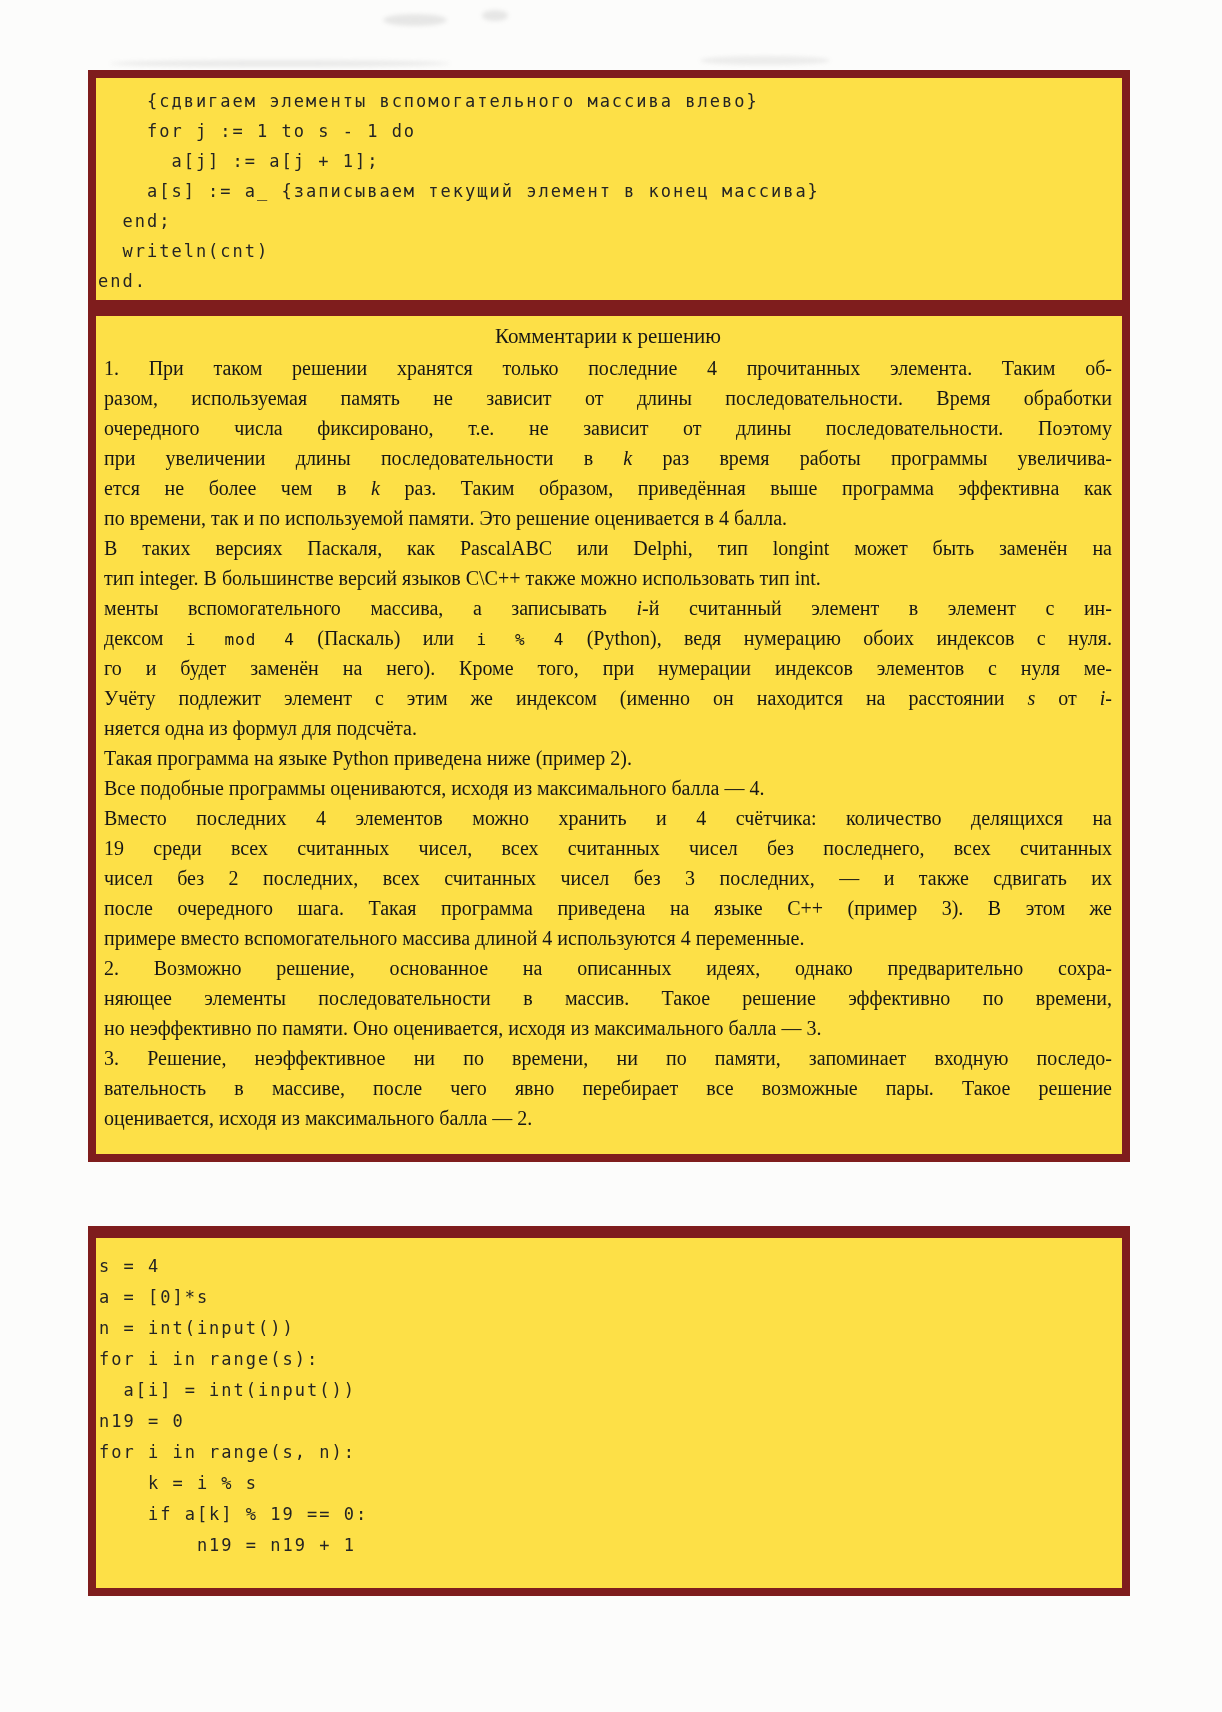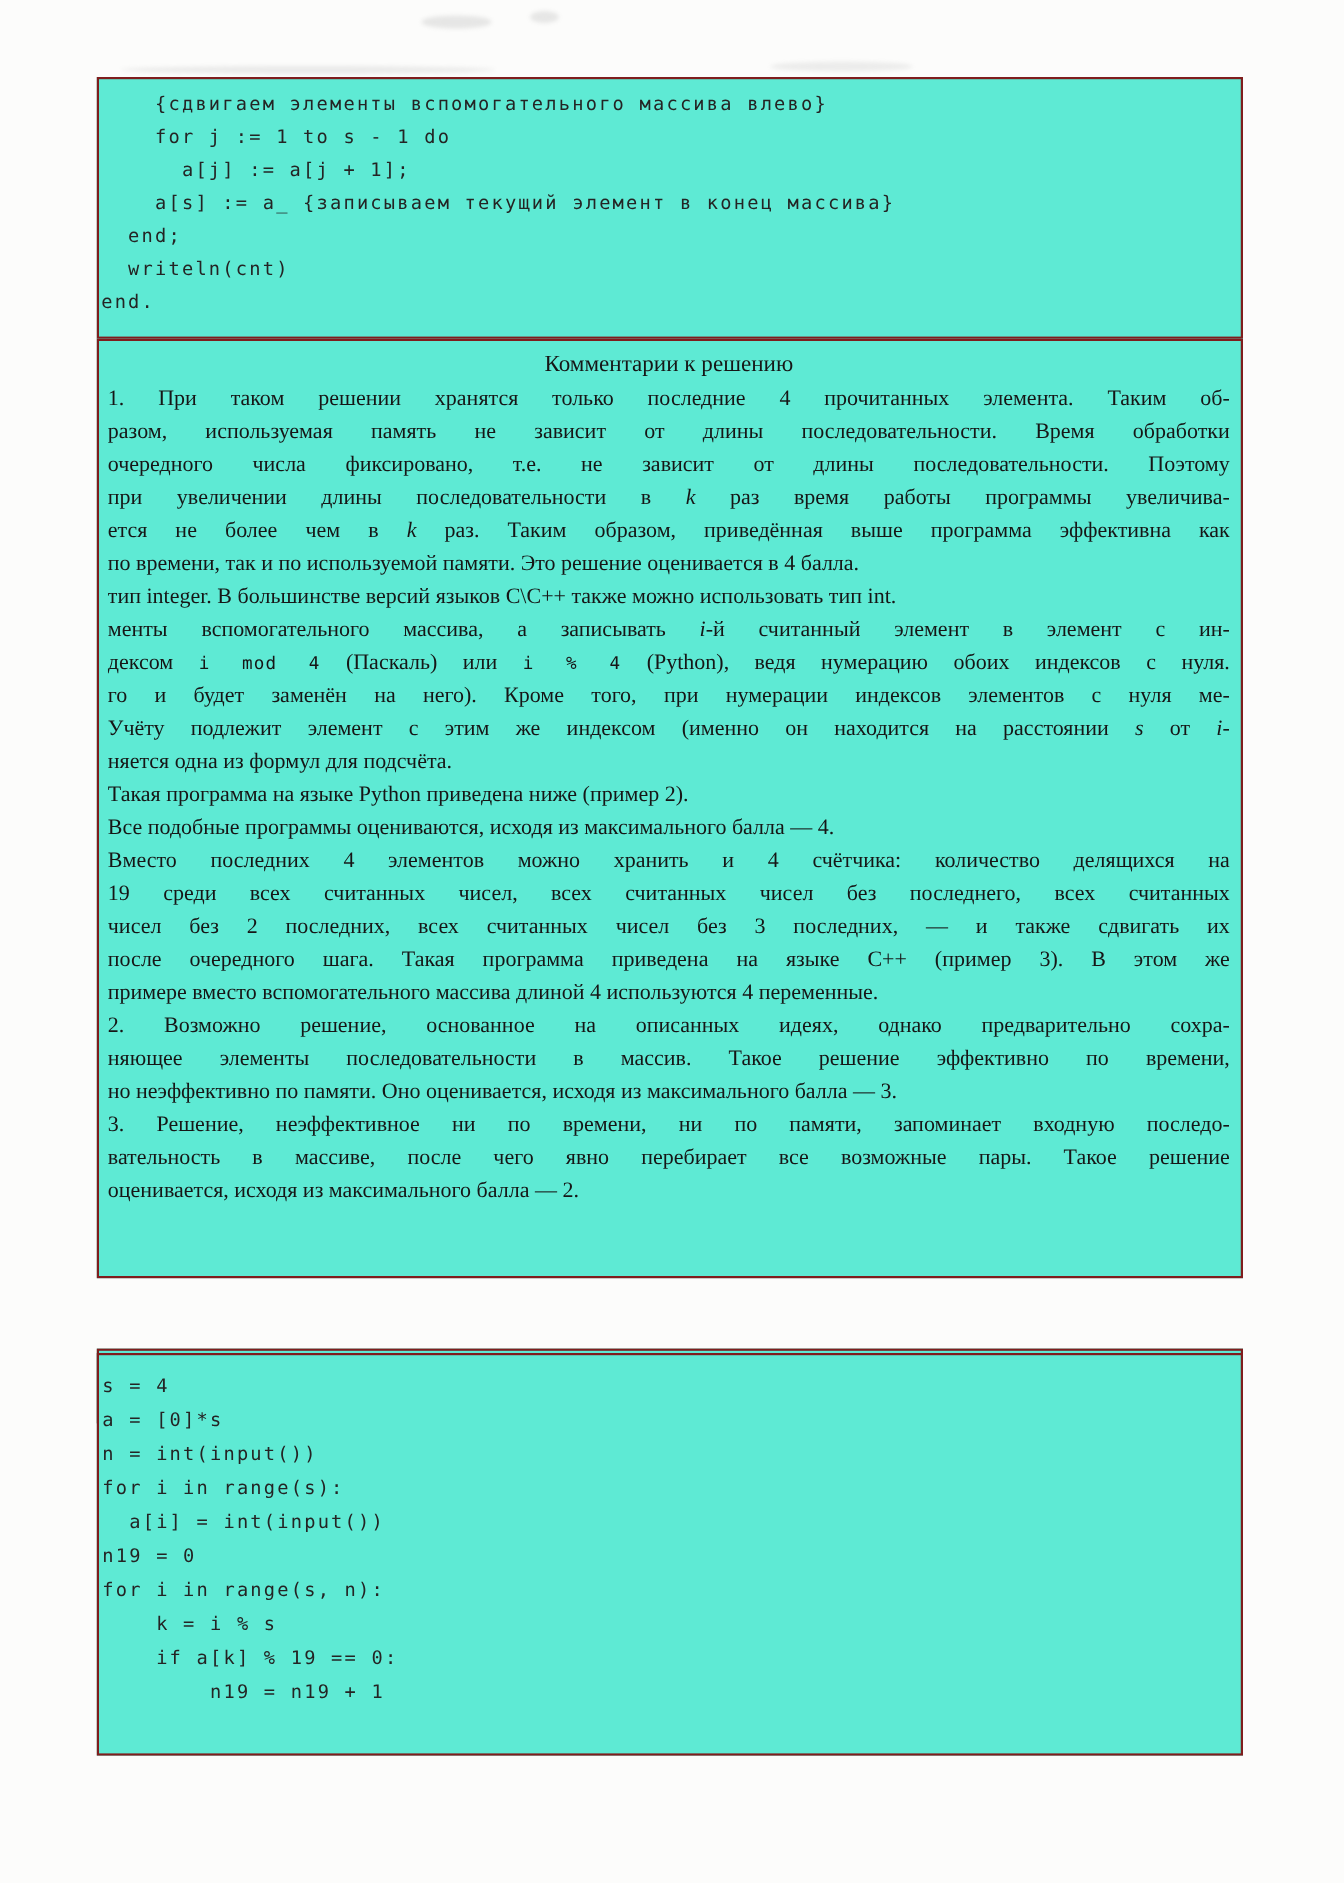--- a/index.html
+++ b/index.html
@@ -6,23 +6,23 @@
   .page{
     position:relative;
     width:1222px;height:1712px;
     background:#fcfcfb;
     color:#161616;
     font-family:"Liberation Serif",serif;
     overflow:hidden;
   }
   .box{
     position:absolute;left:88px;width:1042px;
-    border:2px solid #7f1d1d;
+    border:8px solid #7f1d1d;
     box-sizing:border-box;
-    background:#5eead4;
+    background:#fde047;
   }
   
   .box-pascal{top:70px;height:238px;padding:8px 8px 0 2px;}
   
   .box-comments{top:308px;height:854px;padding:4px 10px 0 8px;}
   
   .box-exheader{top:1226px;height:68px;padding:7px 8px 0 55px;}
   
   .box-python{top:1230px;height:366px;padding:13px 8px 0 3px;}
 
@@ -95,20 +95,21 @@
 
   <div class="box box-comments">
     <div class="heading">Комментарии к решению</div>
     <div>
         <div class="tline j">1. При таком решении хранятся только последние 4 прочитанных элемента. Таким об-</div>
         <div class="tline j">разом, используемая память не зависит от длины последовательности. Время обработки</div>
         <div class="tline j">очередного числа фиксировано, т.е. не зависит от длины последовательности. Поэтому</div>
         <div class="tline j">при увеличении длины последовательности в <i>k</i> раз время работы программы увеличива-</div>
         <div class="tline j">ется не более чем в <i>k</i> раз. Таким образом, приведённая выше программа эффективна как</div>
         <div class="tline">по времени, так и по используемой памяти. Это решение оценивается в 4 балла.</div>
+        <div class="tline j">В таких версиях Паскаля, как PascalABC или Delphi, тип longint может быть заменён на</div>
         <div class="tline">тип integer. В большинстве версий языков C\C++ также можно использовать тип int.</div>
         <div class="tline j">менты вспомогательного массива, а записывать <i>i</i>-й считанный элемент в элемент с ин-</div>
         <div class="tline j">дексом <span class="m">i mod 4</span> (Паскаль) или <span class="m">i % 4</span> (Python), ведя нумерацию обоих индексов с нуля.</div>
         <div class="tline j">го и будет заменён на него). Кроме того, при нумерации индексов элементов с нуля ме-</div>
         <div class="tline j">Учёту подлежит элемент с этим же индексом (именно он находится на расстоянии <i>s</i> от <i>i</i>-</div>
         <div class="tline">няется одна из формул для подсчёта.</div>
         <div class="tline">Такая программа на языке Python приведена ниже (пример 2).</div>
         <div class="tline">Все подобные программы оцениваются, исходя из максимального балла — 4.</div>
         <div class="tline j">Вместо последних 4 элементов можно хранить и 4 счётчика: количество делящихся на</div>
         <div class="tline j">19 среди всех считанных чисел, всех считанных чисел без последнего, всех считанных</div>

